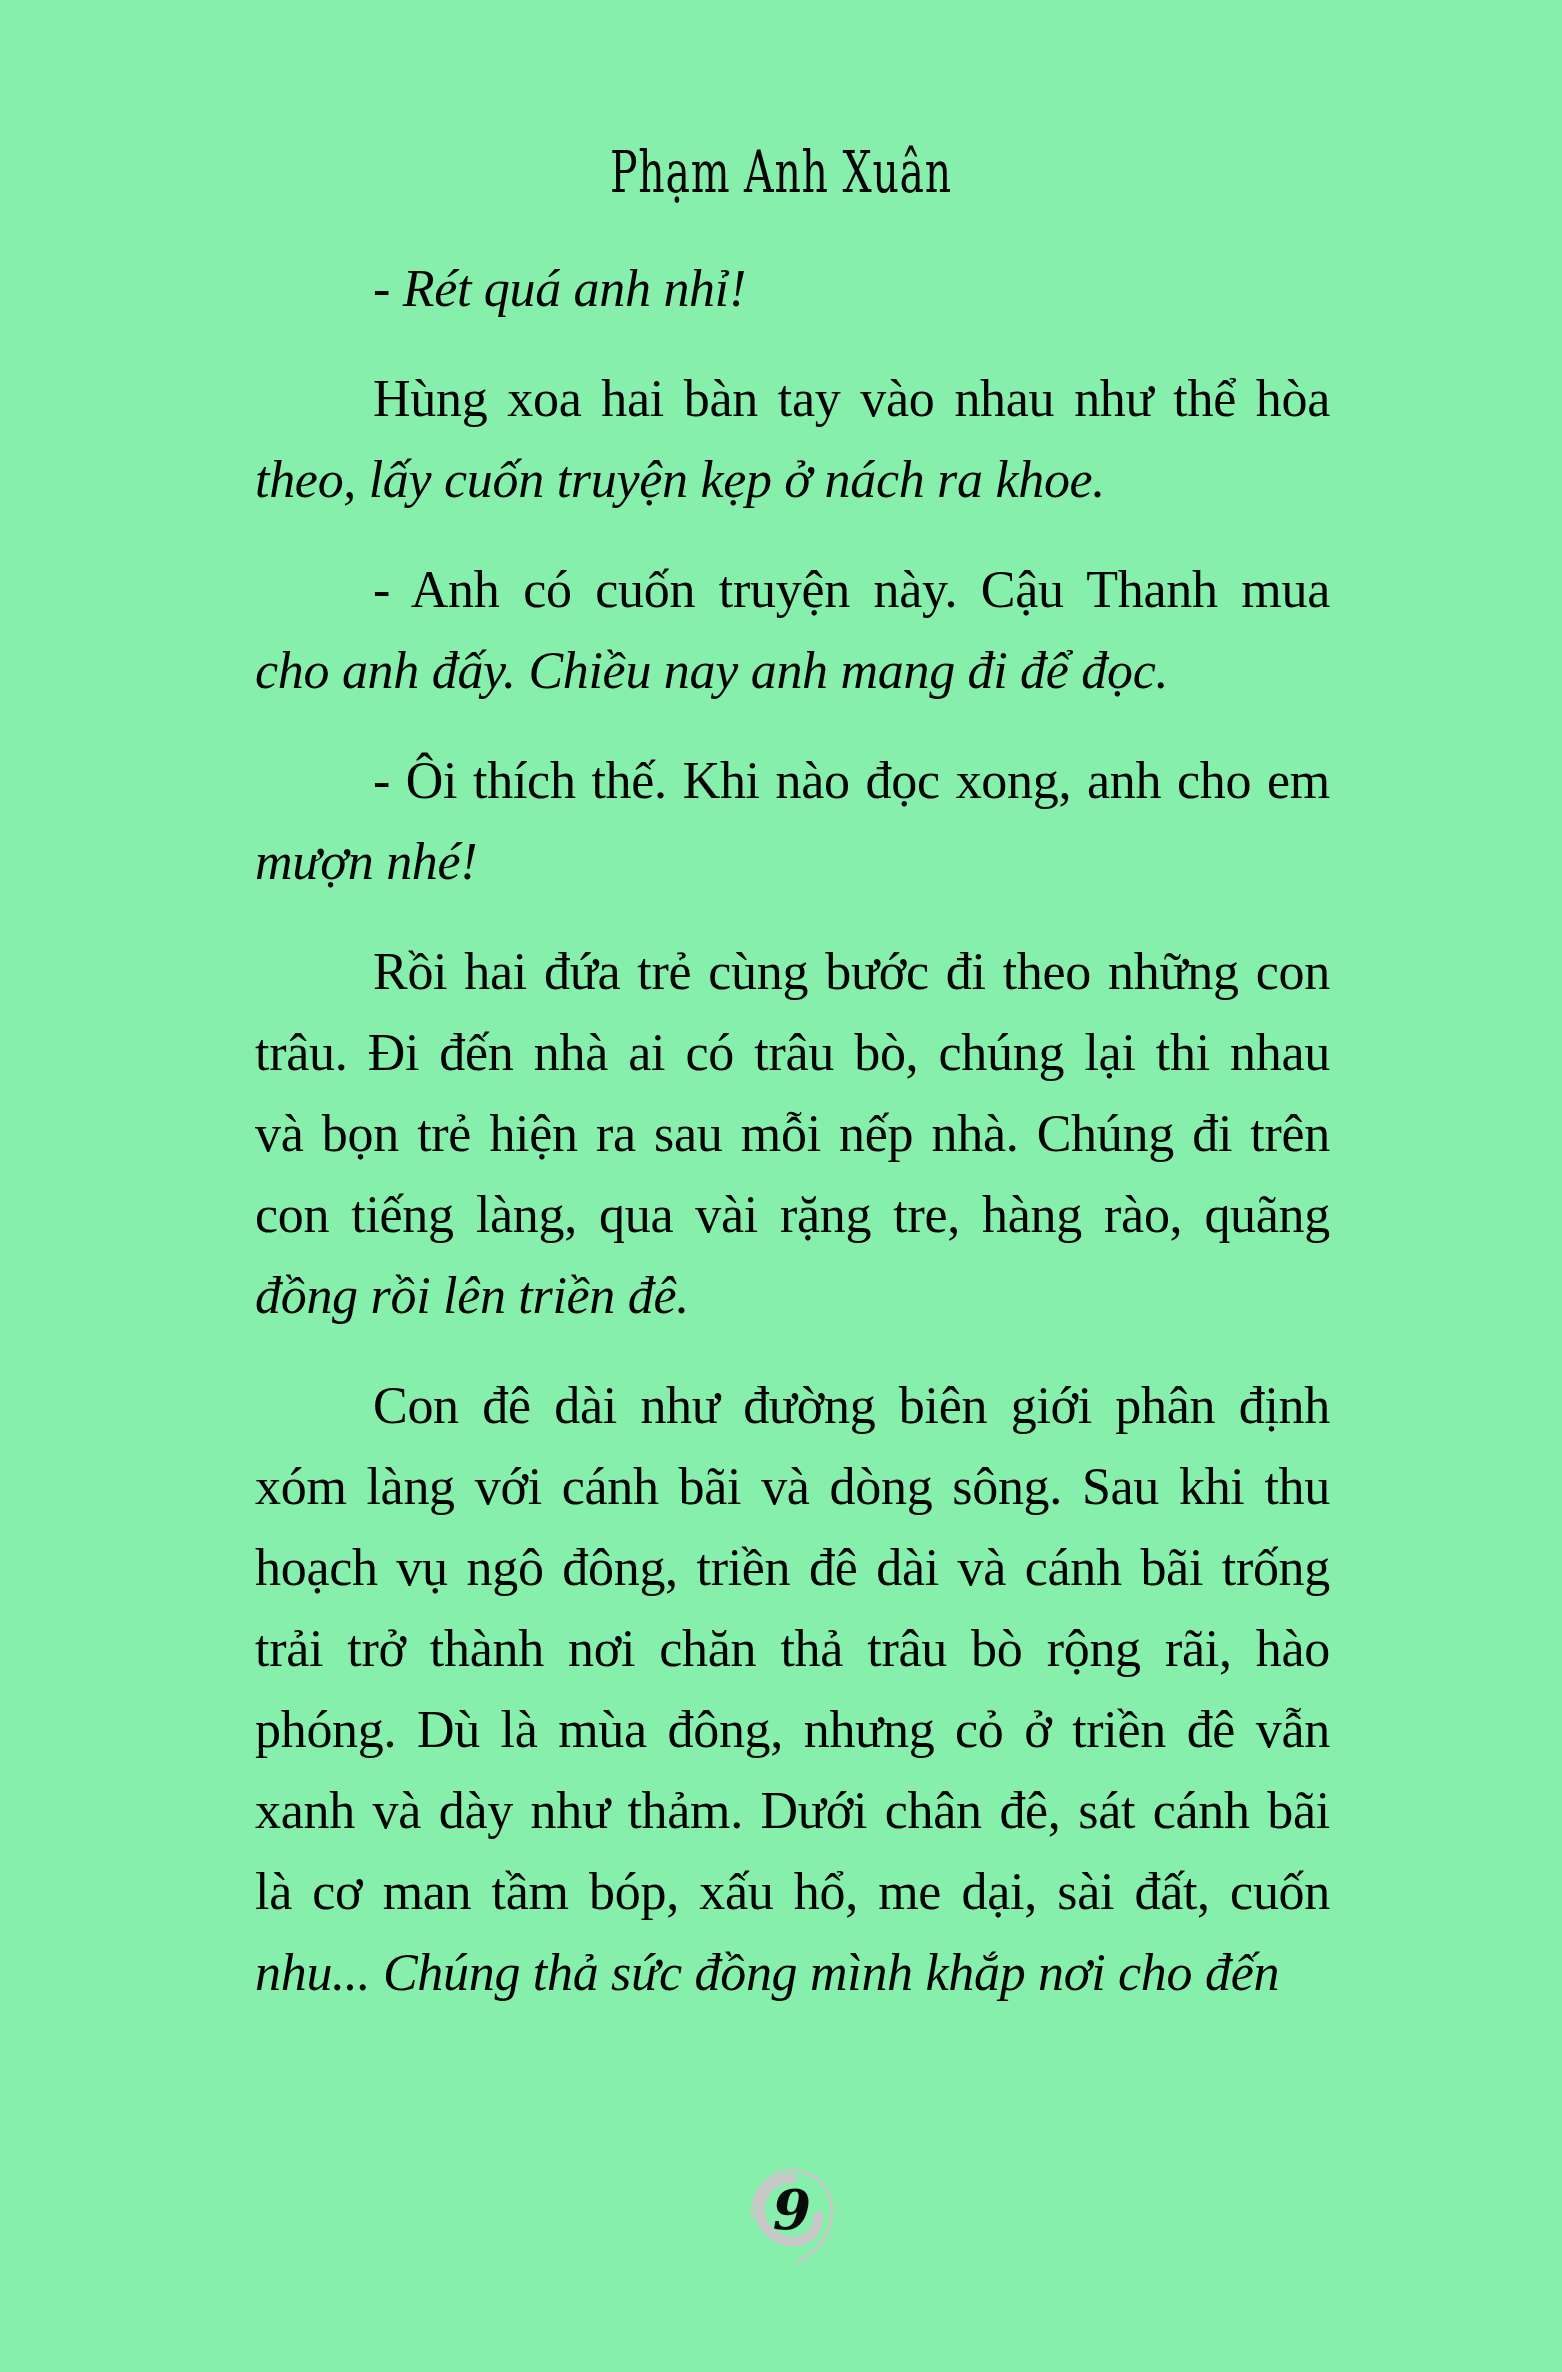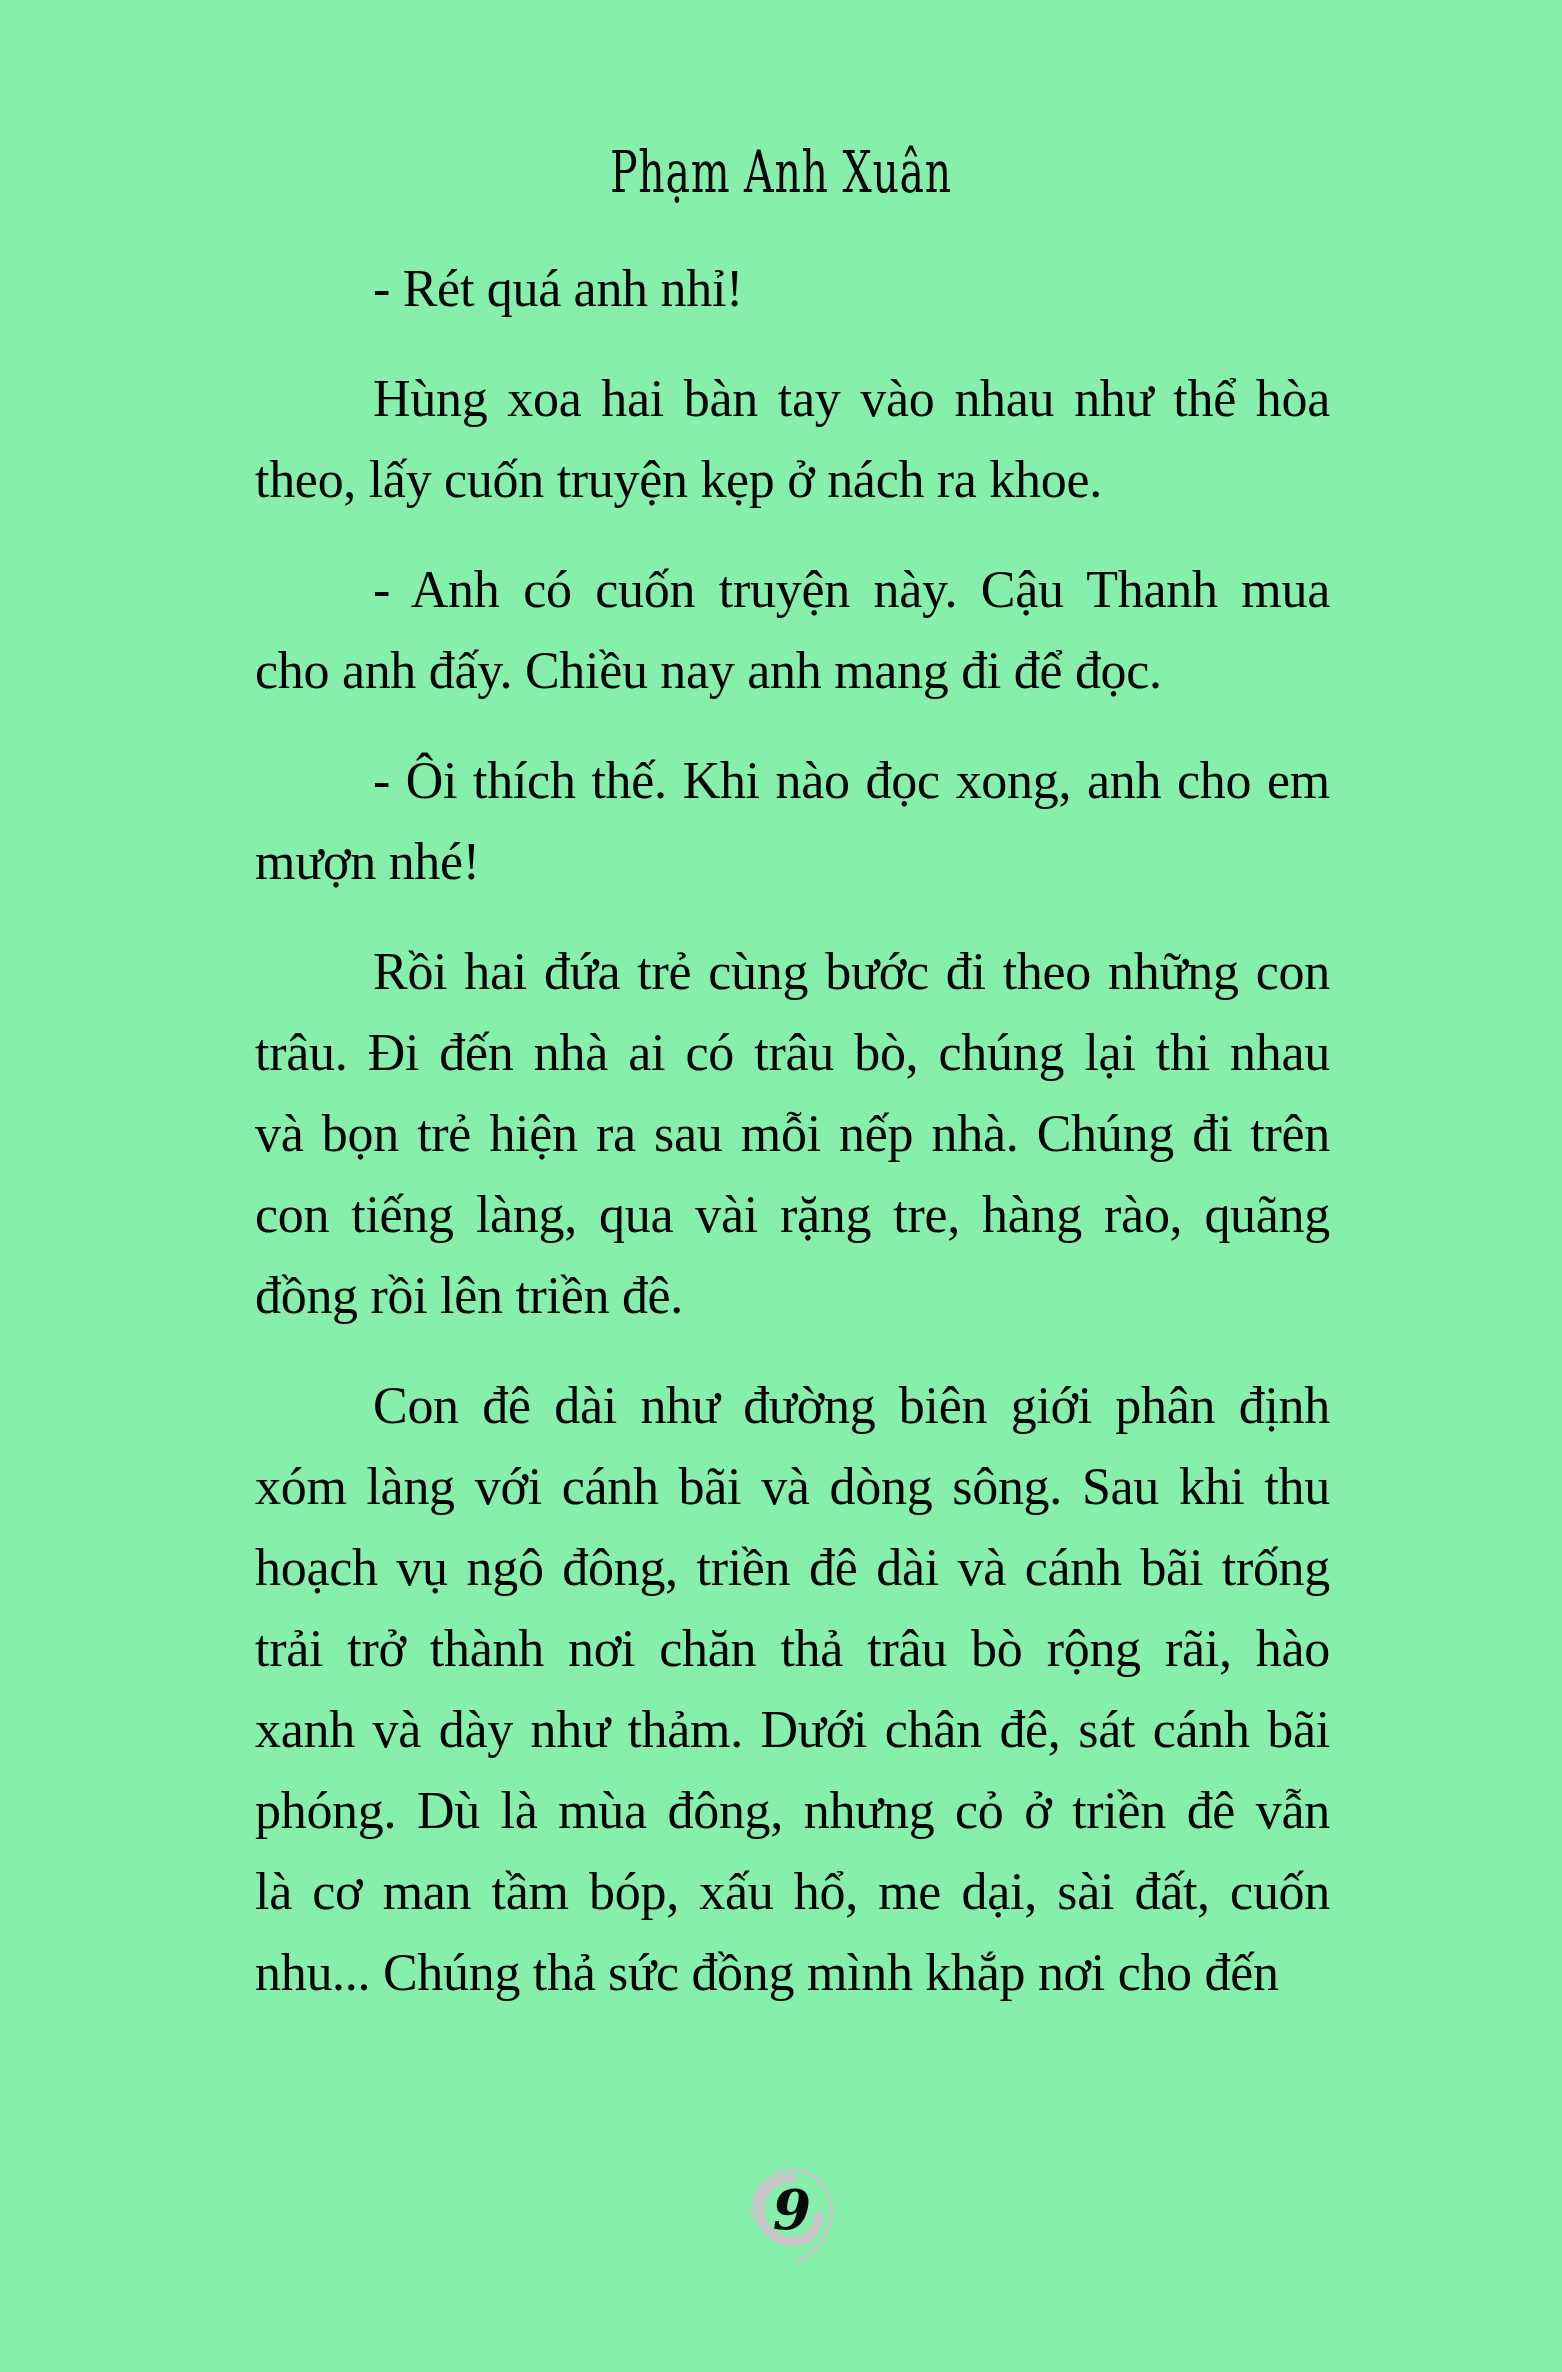--- a/index.html
+++ b/index.html
@@ -38,20 +38,21 @@
   .para { margin: 0 0 29px 0; }
   .line {
     text-align: justify;
     text-align-last: justify;
     white-space: normal;
   }
   .line.first { text-indent: 118px; }
   .line.last {
     text-align: right;
     text-align-last: left;
+    font-style: italic;
   }
   .page-footer {
     position: absolute;
     left: 747px;
     top: 2166px;
     width: 90px;
     height: 100px;
   }
   .spiral-svg {
     position: absolute;
@@ -110,22 +111,22 @@
       <span class="line" style="display:block">và bọn trẻ hiện ra sau mỗi nếp nhà. Chúng đi trên</span>
       <span class="line" style="display:block">con tiếng làng, qua vài rặng tre, hàng rào, quãng</span>
       <span class="line last" style="display:block">đồng rồi lên triền đê.</span>
     </p>
 
     <p class="para">
       <span class="line first" style="display:block">Con đê dài như đường biên giới phân định</span>
       <span class="line" style="display:block">xóm làng với cánh bãi và dòng sông. Sau khi thu</span>
       <span class="line" style="display:block">hoạch vụ ngô đông, triền đê dài và cánh bãi trống</span>
       <span class="line" style="display:block">trải trở thành nơi chăn thả trâu bò rộng rãi, hào</span>
+      <span class="line" style="display:block">phóng. Dù là mùa đông, nhưng cỏ ở triền đê vẫn</span>
       <span class="line" style="display:block">xanh và dày như thảm. Dưới chân đê, sát cánh bãi</span>
-      <span class="line" style="display:block">phóng. Dù là mùa đông, nhưng cỏ ở triền đê vẫn</span>
       <span class="line" style="display:block">là cơ man tầm bóp, xấu hổ, me dại, sài đất, cuốn</span>
       <span class="line last" style="display:block">nhu... Chúng thả sức đồng mình khắp nơi cho đến</span>
     </p>
 
   </div>
 
   <div class="page-footer">
     <svg class="spiral-svg" viewBox="0 0 92 102" xmlns="http://www.w3.org/2000/svg" fill="none">
       <path d="M28,8 C52,-4 82,12 86,38 C90,62 78,84 52,98" stroke="#c8c8c8" stroke-width="3" stroke-linecap="round"></path>
       <path d="M6,54 C3,36 12,18 27,10" stroke="#c8c8c8" stroke-width="3" stroke-linecap="round"></path>

